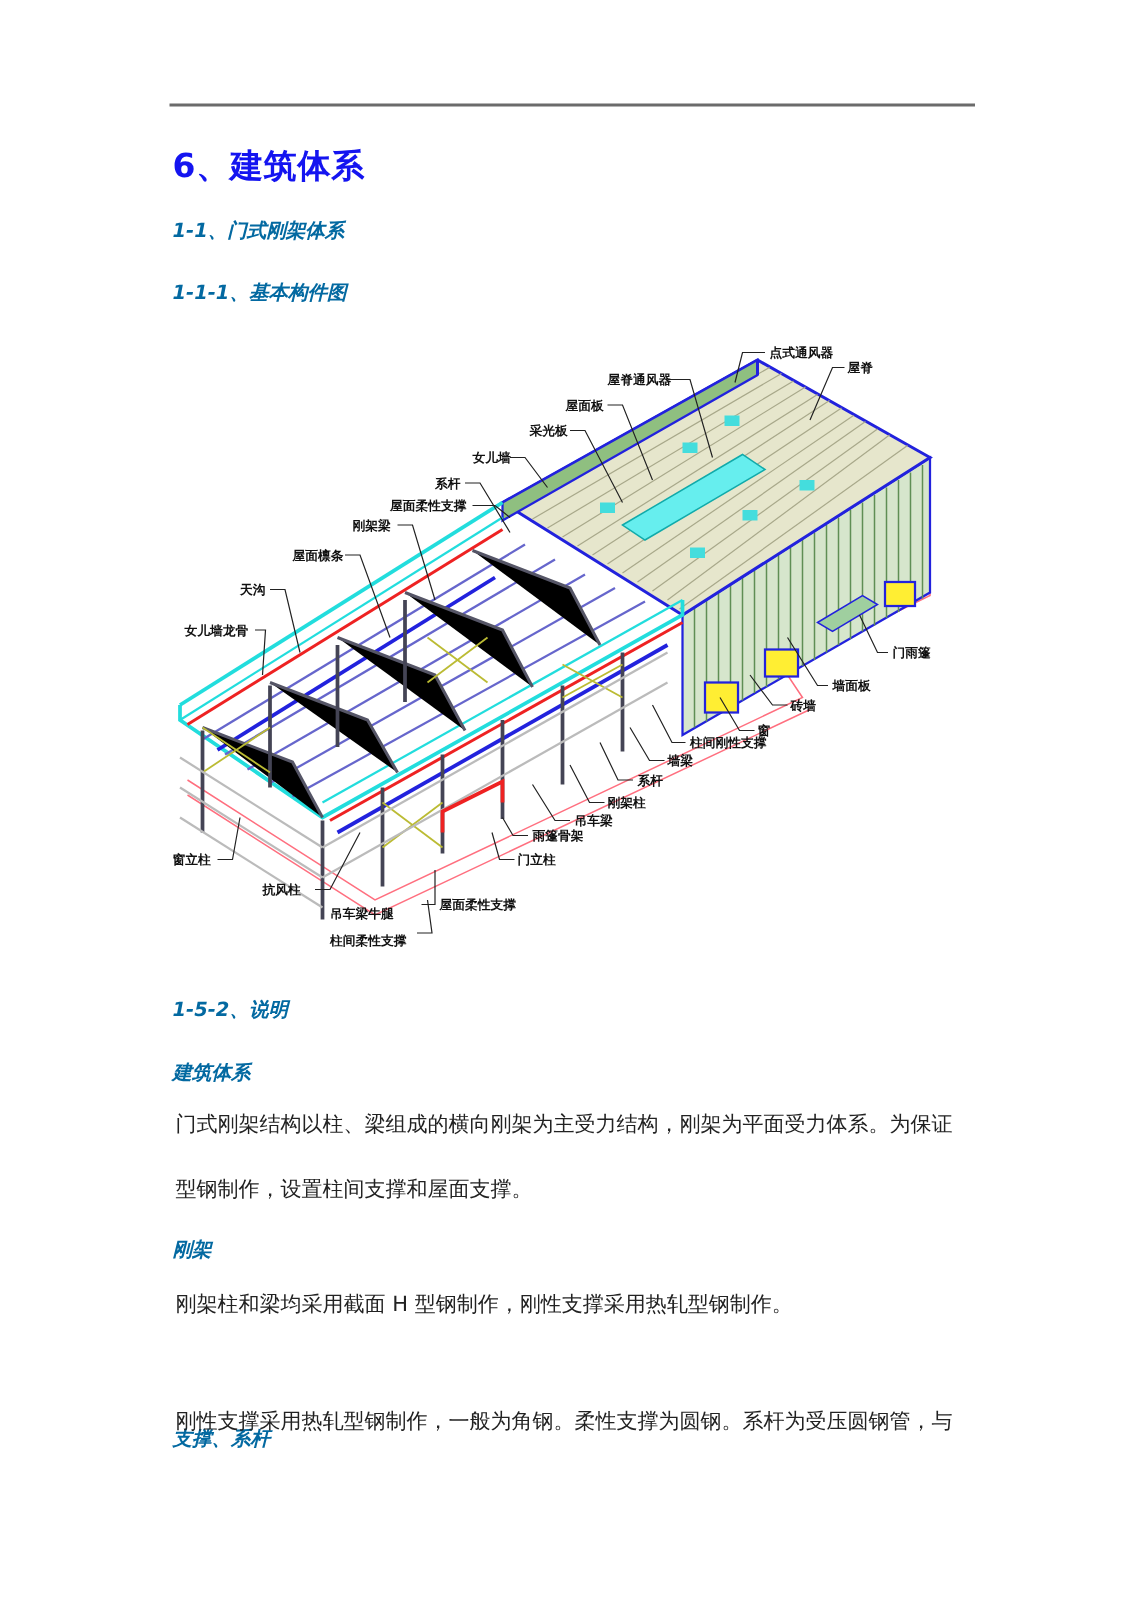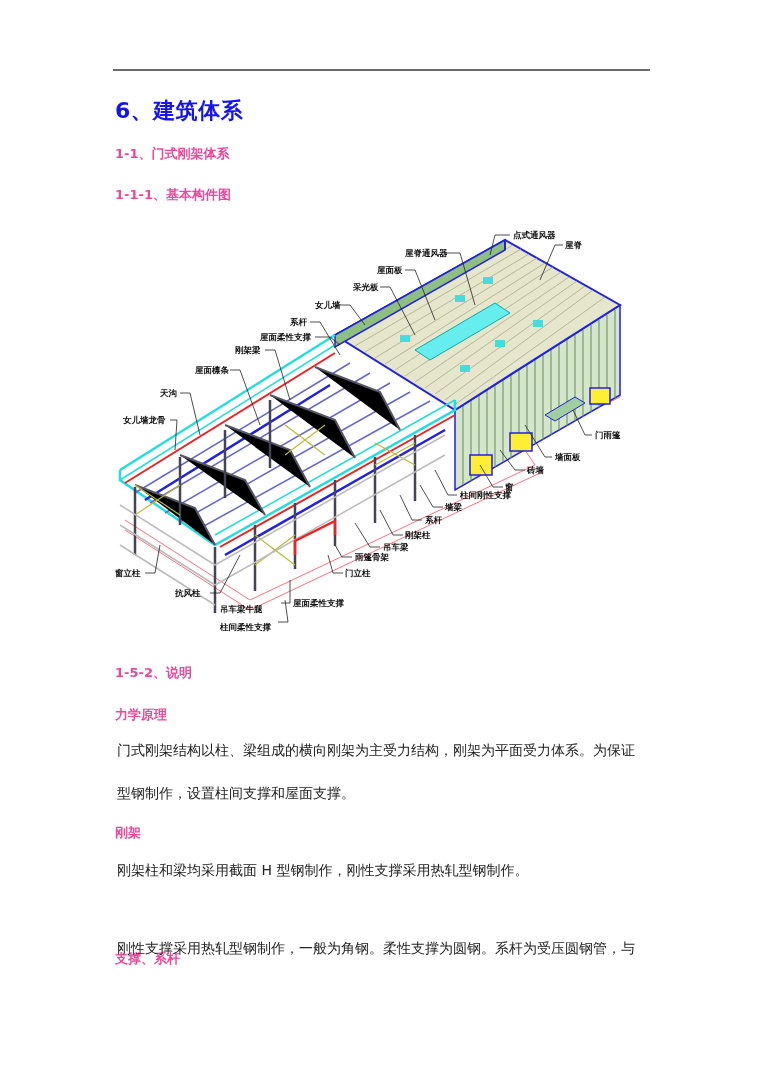--- a/index.html
+++ b/index.html
@@ -1,20 +1,20 @@
 <!DOCTYPE html>
 <html><head>
 <meta charset="utf-8">
 <style>
   html, body { margin: 0; padding: 0; background: #ffffff; }
   body { width: 763px; height: 1080px; position: relative; overflow: hidden;
          font-family: "DejaVu Sans", "Liberation Sans", sans-serif; color: #1a1a1a; }
   .header-rule { position: absolute; left: 113px; top: 69px; width: 537px; height: 2px; background: #6b6b6b; }
   .h1 { position: absolute; left: 115px; top: 96px; font-size: 22px; font-weight: bold; color: #1414f0; letter-spacing: 0.5px; }
-  .h2 { position: absolute; left: 115px; font-size: 13px; font-weight: bold; color: #ec4899; }
+  .h2 { position: absolute; left: 115px; font-size: 13px; font-weight: bold; color: #0369a1; font-style: italic; }
   .para { position: absolute; left: 117px; font-size: 14px; color: #222; line-height: 20px; white-space: nowrap; }
   .figure { position: absolute; left: 115px; top: 225px; width: 520px; height: 415px; }
   .figure svg { width: 100%; height: 100%; display: block; }
   .lbl { font-family: "DejaVu Serif", "Liberation Serif", serif; font-size: 8.5px; font-weight: bold; fill: #111; }
 </style>
 </head>
 <body>
 
 <div class="header-rule"></div>
 
@@ -215,19 +215,19 @@
     <text class="lbl" x="230" y="351">门立柱</text>
     <text class="lbl" x="0" y="351">窗立柱</text>
     <text class="lbl" x="60" y="371">抗风柱</text>
     <text class="lbl" x="178" y="381">屋面柔性支撑</text>
     <text class="lbl" x="105" y="387">吊车梁牛腿</text>
     <text class="lbl" x="105" y="405">柱间柔性支撑</text>
   </svg>
 </div>
 
 <div class="h2" style="top:664px">1-5-2、说明</div>
-<div class="h2" style="top:706px">力学原理</div>
+<div class="h2" style="top:706px">建筑体系</div>
 <div class="para" style="top:740px">门式刚架结构以柱、梁组成的横向刚架为主受力结构，刚架为平面受力体系。为保证</div>
 <div class="para" style="top:783px">型钢制作，设置柱间支撑和屋面支撑。</div>
 <div class="h2" style="top:824px">刚架</div>
 <div class="para" style="top:860px">刚架柱和梁均采用截面 H 型钢制作，刚性支撑采用热轧型钢制作。</div>
 <div class="h2" style="top:950px">支撑、系杆</div>
 <div class="para" style="top:938px">刚性支撑采用热轧型钢制作，一般为角钢。柔性支撑为圆钢。系杆为受压圆钢管，与</div>
 
 </body></html>

